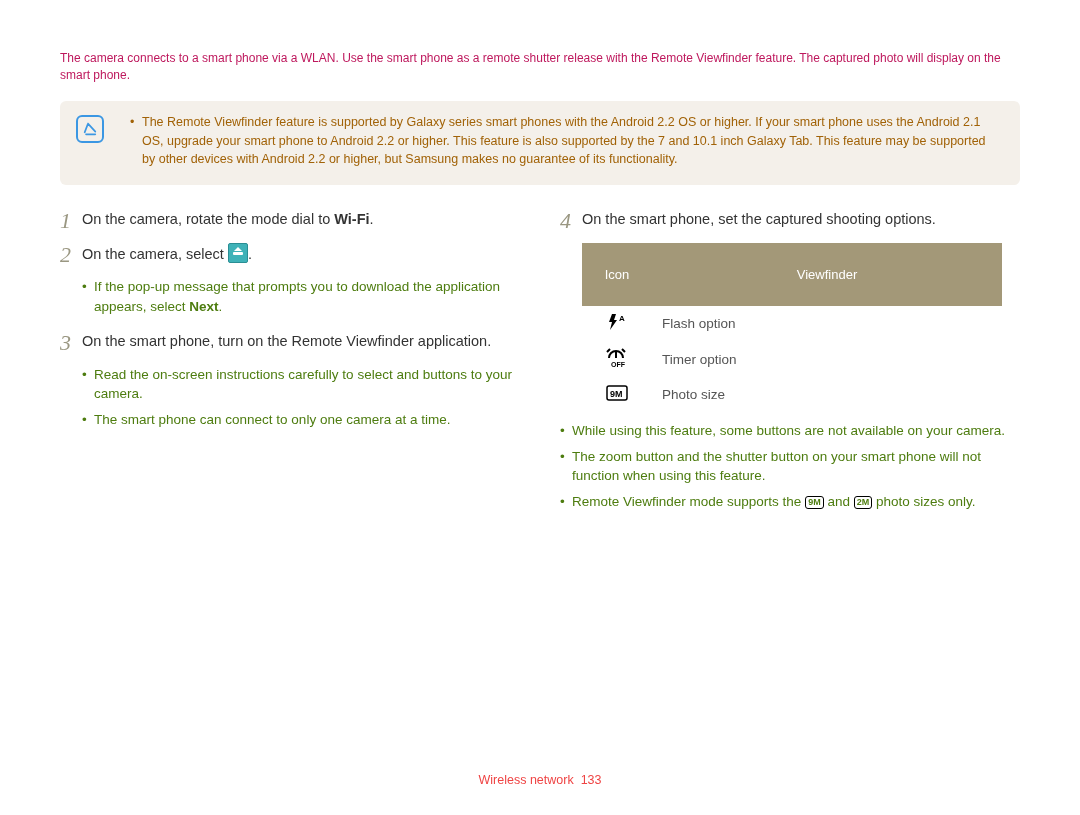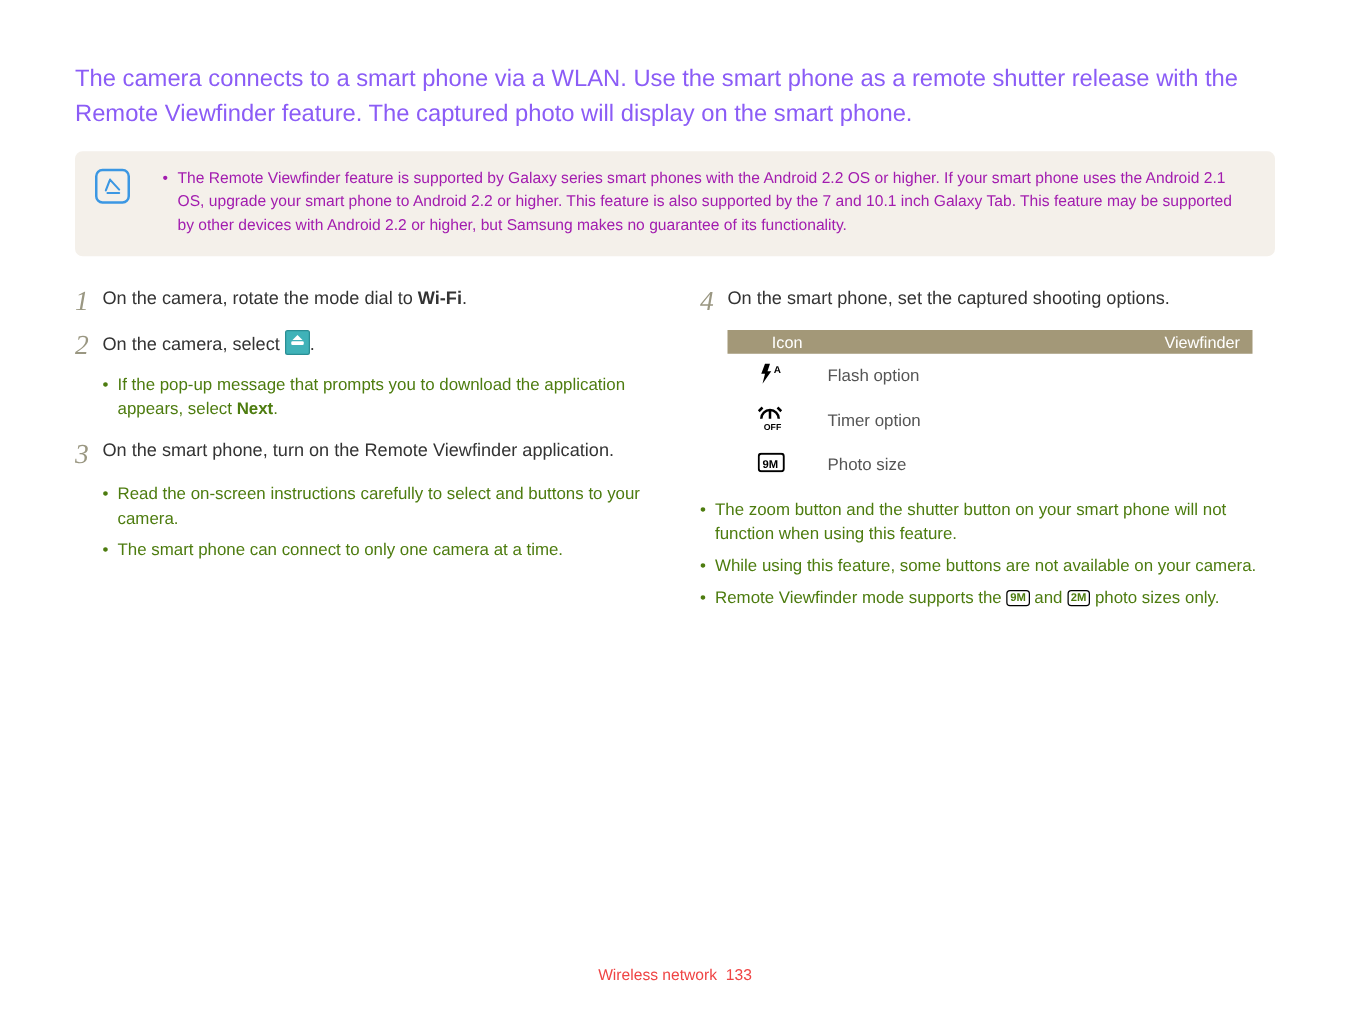--- a/index.html
+++ b/index.html
@@ -1,40 +1,40 @@
 <!DOCTYPE html>
 <html><head>
 <meta charset="utf-8">
 <style>
   * { box-sizing: border-box; margin: 0; padding: 0; }
   html, body { width: 1080px; height: 815px; background: #ffffff; font-family: Arial, Helvetica, sans-serif; color: #333; }
   .page { padding: 50px 60px 20px 60px; position: relative; height: 100%; }
   .title { font-size: 35px; font-weight: 400; color: #1e90e6; letter-spacing: 0.2px; margin-bottom: 10px; font-stretch: condensed; font-family: "Arial Narrow", Arial, sans-serif; }
-  .intro { font-size: 19px; color: #8b5cf6; line-height: 1.45; margin-bottom: 16px; }
+  .intro { font-size: 12px; color: #be185d; line-height: 1.45; margin-bottom: 16px; }
   .notebox { background: #f4f0ea; border-radius: 6px; padding: 12px 20px 12px 70px; position: relative; margin-bottom: 24px; }
   .notebox .note-icon { position: absolute; left: 16px; top: 14px; width: 28px; height: 28px; border: 2.5px solid #3b97e3; border-radius: 6px; display: flex; align-items: center; justify-content: center; }
   .notebox .note-icon svg { stroke: #3b97e3; }
-  .notebox ul { list-style: none; font-size: 12.5px; color: #a21caf; line-height: 1.5; }
+  .notebox ul { list-style: none; font-size: 12.5px; color: #a16207; line-height: 1.5; }
   .notebox ul li { position: relative; padding-left: 12px; margin-bottom: 4px; }
   .notebox ul li::before { content: "•"; position: absolute; left: 0; top: 0; }
   .columns { display: flex; gap: 40px; }
   .col { flex: 1; font-size: 14.5px; color: #333; }
   .step { display: flex; margin-bottom: 10px; line-height: 1.45; }
   .step-num { font-family: Georgia, 'Times New Roman', serif; font-style: italic; font-size: 22px; color: #9a9782; width: 22px; flex-shrink: 0; line-height: 1.1; }
   .step-body { flex: 1; }
   .step-body .wifi-label { font-weight: bold; font-family: Liberation Sans, sans-serif; }
   .sub-bullets { list-style: none; margin: 6px 0 14px 22px; font-size: 13.5px; color: #4d7c0f; }
   .sub-bullets li { position: relative; padding-left: 12px; margin-bottom: 6px; line-height: 1.45; }
   .sub-bullets li::before { content: "•"; position: absolute; left: 0; top: 0; }
   .sub-bullets b { font-weight: bold; }
   .inline-icon { display: inline-block; width: 20px; height: 20px; vertical-align: -4px; background: #3fb2b8; border: 1px solid #2a8e94; border-radius: 2px; position: relative; }
   .inline-icon::after { content: ""; position: absolute; left: 4px; top: 8px; width: 10px; height: 3px; background: #fff; border-radius: 1px; }
   .inline-icon::before { content: ""; position: absolute; left: 5px; top: 3px; width: 0; height: 0; border-left: 4px solid transparent; border-right: 4px solid transparent; border-bottom: 4px solid #fff; }
   .opt-table { width: 100%; margin: 8px 0 10px 22px; border-collapse: collapse; font-size: 13.5px; max-width: 420px; }
-  .opt-table th { background: #a39878; color: #fff; font-weight: 400; text-align: right; padding: 2px 10px; font-size: 13px; }
+  .opt-table th { background: #a39878; color: #fff; font-weight: 400; text-align: center; padding: 24px 10px; font-size: 13px; }
   .opt-table th.c1 { width: 70px; }
   .opt-table td { padding: 7px 10px; color: #555; vertical-align: middle; }
   .opt-table td.ic { text-align: center; }
   .mini-icon { display: inline-block; font-family: Arial, sans-serif; }
   .flash-icon svg, .timer-icon svg, .size-icon svg { display: block; }
   .size-badge { display: inline-block; border: 1.5px solid #000; border-radius: 3px; padding: 0 2px; font-size: 9px; font-weight: bold; line-height: 11px; vertical-align: 1px; }
   .footer { position: absolute; bottom: 28px; left: 0; width: 100%; text-align: center; font-size: 12.5px; color: #ef4444; }
 </style>
 </head>
 <body>
@@ -134,22 +134,22 @@
                     <text x="4" y="12" font-size="9" font-weight="bold" fill="#000">9M</text>
                   </svg>
             </span>
           </td>
           <td>Photo size</td>
         </tr>
       </tbody>
         </table>
 
       <ul class="sub-bullets" style="margin-left:0;">
+        <li>While using this feature, some buttons are not available on your camera.</li>
         <li>The zoom button and the shutter button on your smart phone will not function when using this feature.</li>
-        <li>While using this feature, some buttons are not available on your camera.</li>
         <li>
           <span>Remote Viewfinder mode supports the </span><span class="size-badge">9M</span><span> and </span><span class="size-badge">2M</span><span> photo sizes only.</span>
         </li>
       </ul>
 
     </div>
 
   </div>
 
   <div class="footer">

